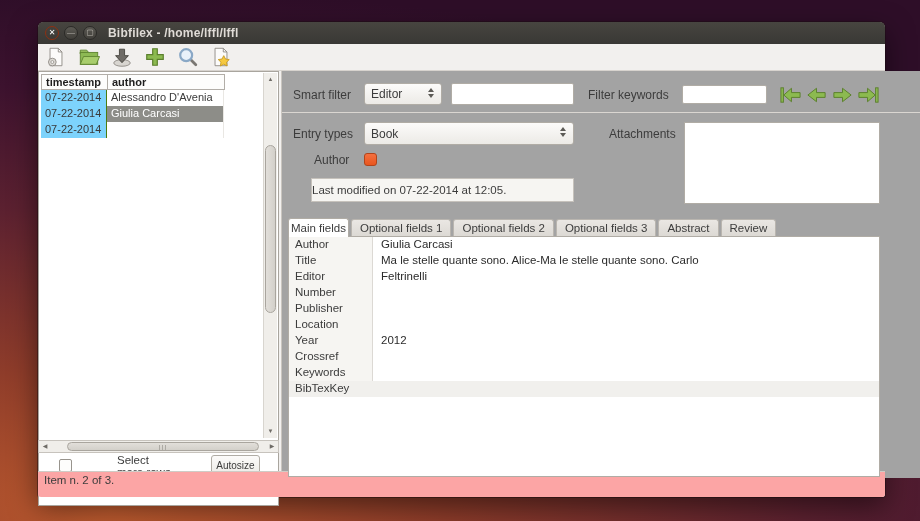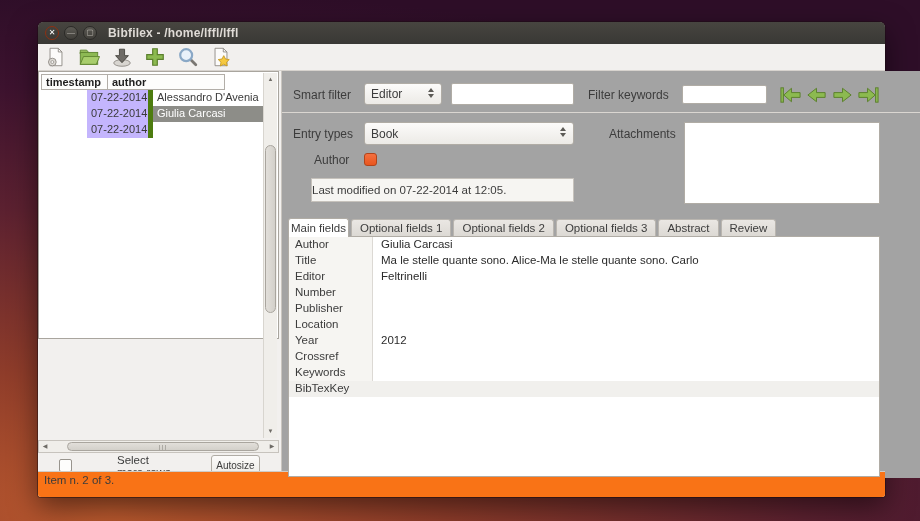--- a/index.html
+++ b/index.html
@@ -16,29 +16,29 @@
   .wbtn.close { background:radial-gradient(circle at 35% 30%, #f República 0, #f08b61 0%, #df4b2a 70%); border:1px solid #8e3012; color:#fff; }
   .wbtn.mm { background:linear-gradient(#5b5953,#413f3a); border:1px solid #2b2a27; color:#b8b4ad; }
   .titletext { color:#dfdbd6; font-weight:bold; font-size:12px; margin-left:6px; letter-spacing:.2px; }
   
   .toolbar { height:27px; border-bottom:1px solid #d7d3ce; display:flex; align-items:center; padding:0 5px; gap:7px; }
   .tbtn { width:26px; height:24px; display:flex; align-items:center; justify-content:center; border-radius:3px; }
   .tbtn svg { width:22px; height:22px; }
   
   .content { position:absolute; top:49px; left:0; width:847px; height:407px; }
   .left-panel { position:absolute; left:0; top:0; width:243px; height:407px; }
-  .table-area { position:absolute; left:0; top:0; width:241px; height:268px; background:#fff; border:1px solid #a9a59e; }
+  .table-area { position:absolute; left:0; top:0; width:241px; height:435px; background:#fff; border:1px solid #a9a59e; }
   .thead { display:inline-flex; margin:2px 0 0 2px; border-left:1px solid #b2aea8; }
   .th { font-weight:bold; font-size:11px; color:#1e1e1e; padding:1px 4px; background:#fdfdfc;
     border-top:1px solid #b2aea8; border-right:1px solid #b2aea8; border-bottom:1px solid #b2aea8; }
   .th.c1 { width:66px; } .th.c2 { width:117px; }
   .tbody { margin-left:2px; }
   .trow { display:flex; height:16px; font-size:11px; color:#3a3a3a; }
   .tcell { padding:1px 4px; overflow:hidden; white-space:nowrap; }
-  .col-timestamp { width:66px; background:#c4b5fd; border-right:5px solid #4d7c0f;margin-left:46px; }
+  .col-timestamp { width:66px; background:#7dd3fc; border-right:1px solid #4d7c0f; }
   .col-author { width:117px; border-right:1px solid #e9e7e3; }
   .col-author.selected { background:#8d8d88; color:#fff; }
   .vscroll { position:absolute; right:1px; top:1px; width:14px; height:365px; background:#f0eeea; border-left:1px solid #d8d5cf; }
   .sbtn { color:#6e6b66; font-size:6px; text-align:center; line-height:12px; height:12px; width:100%; }
   .vthumb { position:absolute; left:1px; right:1px; top:72px; height:168px; background:linear-gradient(90deg,#e2dfda,#d3d0ca); border:1px solid #a9a59e; border-radius:7px; }
   .sbtn.down { position:absolute; bottom:1px; }
   .hscroll { position:absolute; top:369px; left:0; width:241px; height:13px; background:#f0eeea; border:1px solid #c7c3bd; }
   .hbtn { position:absolute; top:0; width:12px; height:11px; color:#6e6b66; font-size:6px; line-height:11px; text-align:center; }
   .hbtn.left { left:0; } .hbtn.right { right:0; }
   .hthumb { position:absolute; left:28px; width:192px; top:1px; height:9px; background:linear-gradient(#e2dfda,#d3d0ca); border:1px solid #a9a59e; border-radius:6px; }
@@ -69,21 +69,21 @@
   .tab { font-size:11.5px; color:#3c3c3c; padding:2px 8px 2px 8px; background:linear-gradient(#eae7e3,#dcd9d4);
     border:1px solid #b9b5af; border-bottom:none; border-radius:3px 3px 0 0; margin-right:2px; white-space:nowrap; }
   .tab.active { background:#fff; padding:3px 2px; border-color:#b0aca5; position:relative; top:1px; }
   .fieldpanel { position:absolute; left:6px; top:165px; width:592px; height:241px; background:#fff; border:1px solid #b0aca5; z-index:1; overflow:hidden; }
   .frow { display:flex; height:16px; font-size:11.5px; }
   .flabel { width:84px; padding:1px 0 0 6px; background:#f6f5f2; border-right:1px solid #dcd9d4; color:#3c3c3c; flex:none; }
   .fvalue { flex:1; padding:1px 0 0 8px; color:#2b2b2b; white-space:nowrap; overflow:hidden; }
   .fvalue.bold { font-weight:normal; }
   .frow.hl { background:#f1f0ed; }
   .frow.hl .flabel { background:transparent; border-right:none; }
-  .statusbar { position:absolute; bottom:0; left:0; right:0; height:26px; background:#f97316; border-top:1px solid #cfccc6;
+  .statusbar { position:absolute; bottom:0; left:0; right:0; height:26px; background:#fca5a5; border-top:1px solid #cfccc6;
     font-size:11.5px; color:#3c3c3c; padding:2px 0 12px 6px; border-radius:0 0 3px 3px; }
 </style>
 </head>
 <body>
 
 <div class="desktop">
   <div class="window">
 
     <div class="titlebar">
       <span class="wbtn close">✕</span>

